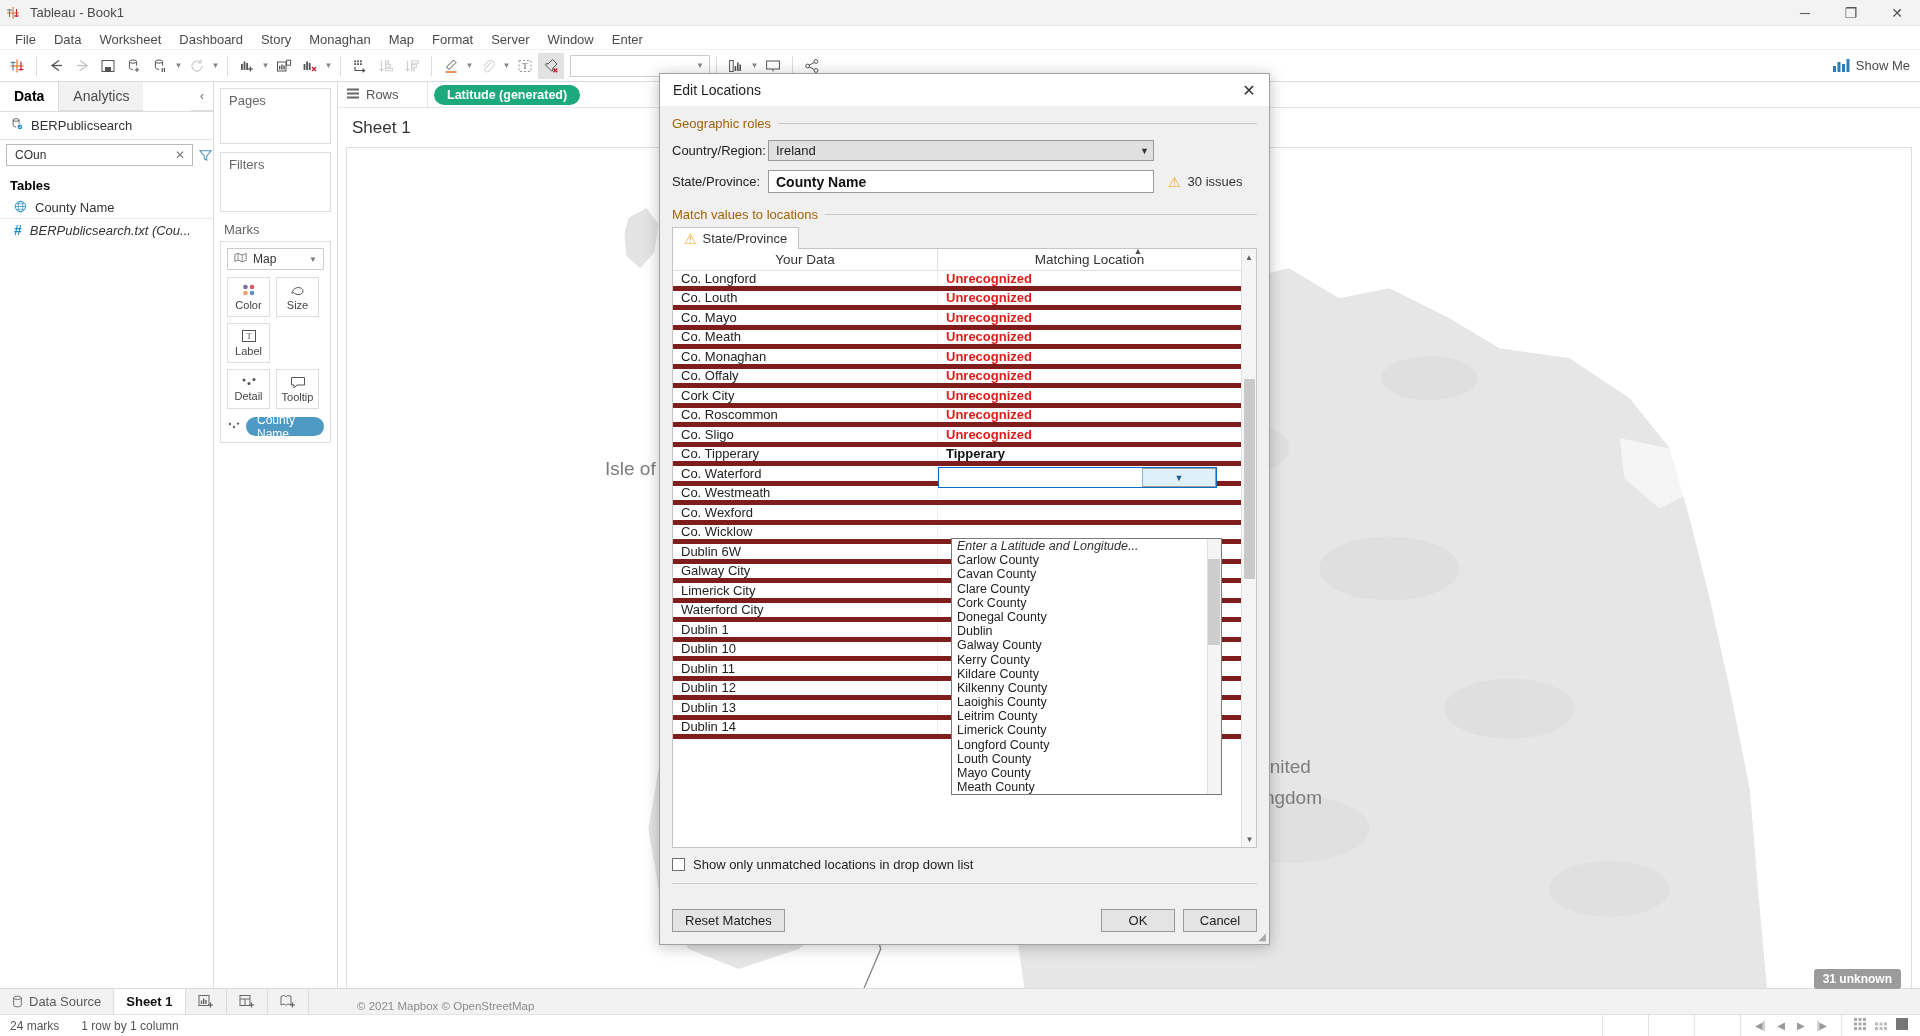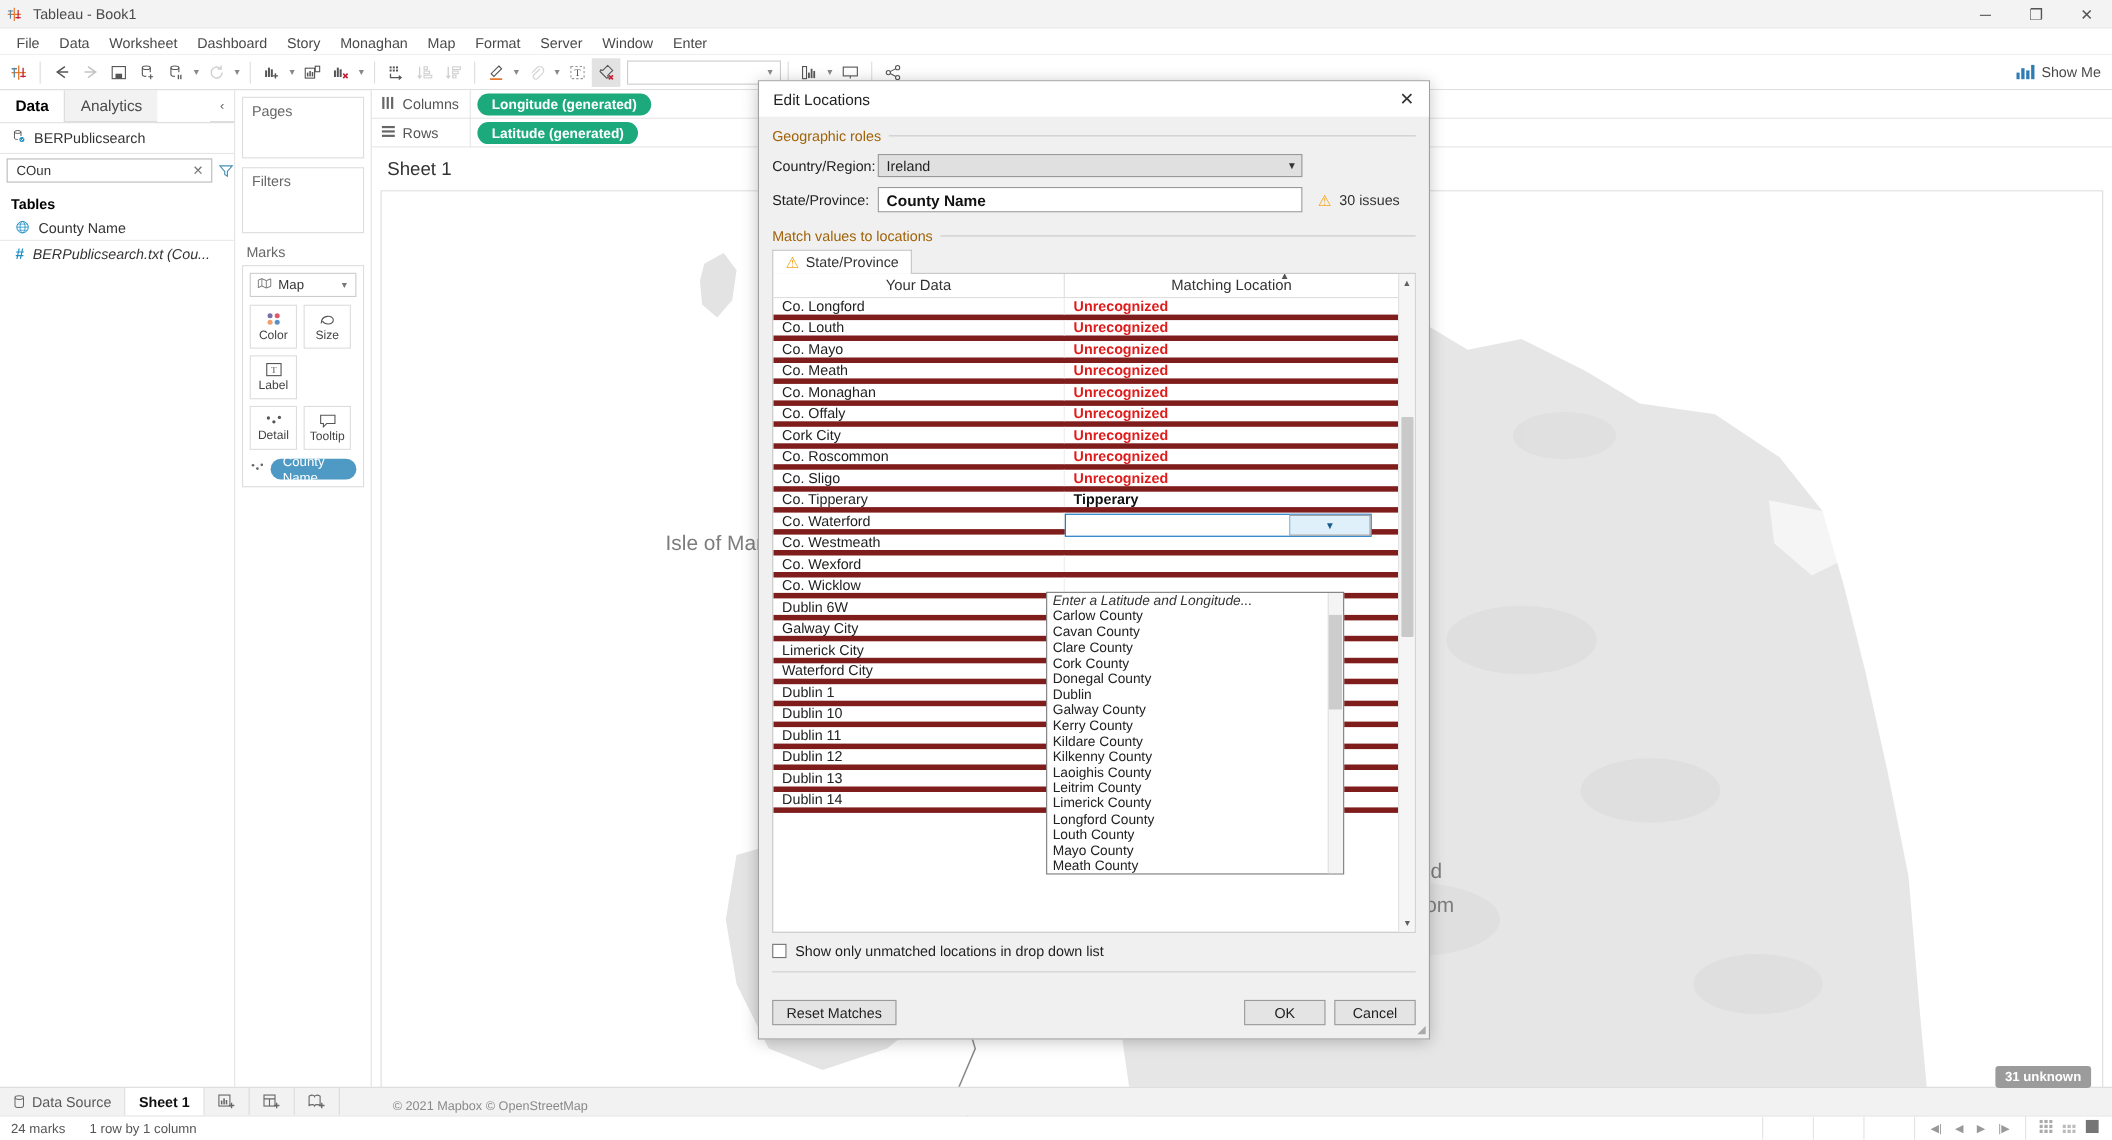--- a/index.html
+++ b/index.html
@@ -141,21 +141,21 @@
     position: absolute; left: 0; bottom: 0; width: 1920px; height: 22px; background: #fff;
     border-top: 1px solid #e3e3e3; display: flex; align-items: center; font-size: 12px; color: #555;
   }
   .st-text { padding-left: 10px; }
   .st-text.second { padding-left: 22px; }
   .st-right { margin-left: auto; display: flex; align-items: stretch; height: 22px; }
   .st-cell { border-left: 1px solid #e3e3e3; width: 46px; }
   .st-nav { display: flex; align-items: center; gap: 12px; padding: 0 14px; border-left: 1px solid #e3e3e3; color: #999; font-size: 10px;}
   .st-views { display: flex; align-items: center; gap: 9px; padding: 0 12px; border-left: 1px solid #e3e3e3; }
   .dialog {
-    position: absolute; left: 689px; top: 73px; width: 611px; height: 872px;
+    position: absolute; left: 659px; top: 73px; width: 611px; height: 872px;
     background: #f0f0f0; border: 1px solid #a0a0a0; box-shadow: 0 2px 14px rgba(0,0,0,.25);
     display: flex; flex-direction: column;
   }
   .dlg-title {
     height: 32px; background: #fff; display: flex; align-items: center;
     padding-left: 13px; font-size: 14px; color: #222;
   }
   .dlg-x { margin-left: auto; width: 40px; height: 32px; display: flex; align-items: center; justify-content: center;
       color: #333; font-size: 16px; }
   .dlg-body { flex: 1; padding: 6px 12px 0 12px; position: relative; }
@@ -619,37 +619,20 @@
                   </g>
                 </svg>
             </span>
             <span class="pill">County Name</span>
           </div>
         </div>
       </div>
     </div>
 
     <div class="sheet">
-      <div class="shelf-row">
-        <div class="shelf-label">
-          <span>
-            <svg width="12" height="11" viewBox="0 0 12 11">
-                <g fill="#666">
-                  <rect x="0.5" y="0" width="2" height="11"></rect>
-                  <rect x="4.5" y="0" width="2" height="11"></rect>
-                  <rect x="8.5" y="0" width="2" height="11"></rect>
-                </g>
-              </svg>
-          </span>
-          <span>Columns</span>
-        </div>
-        <div class="shelf-drop">
-          <span class="gpill">Longitude (generated)</span>
-        </div>
-      </div>
       <div class="shelf-row">
         <div class="shelf-label">
           <span>
             <svg width="12" height="11" viewBox="0 0 12 11">
                 <g fill="#666">
                   <rect x="0" y="0.5" width="12" height="2"></rect>
                   <rect x="0" y="4.5" width="12" height="2"></rect>
                   <rect x="0" y="8.5" width="12" height="2"></rect>
                 </g>
               </svg>

